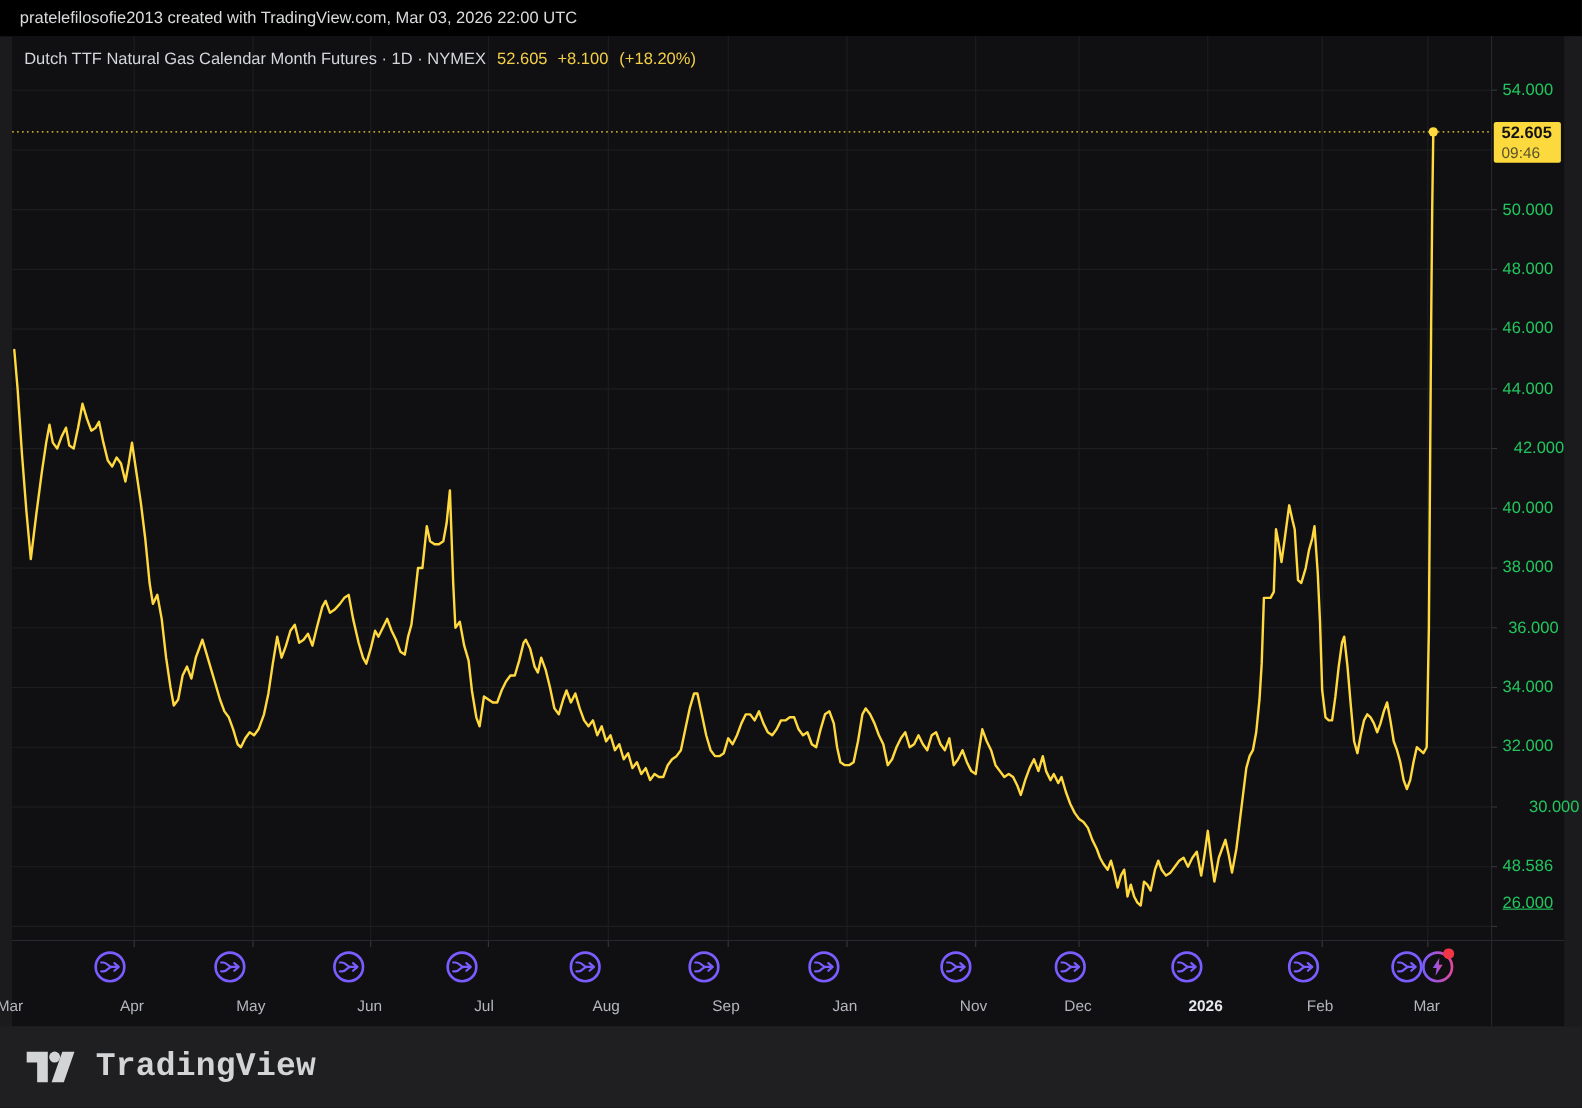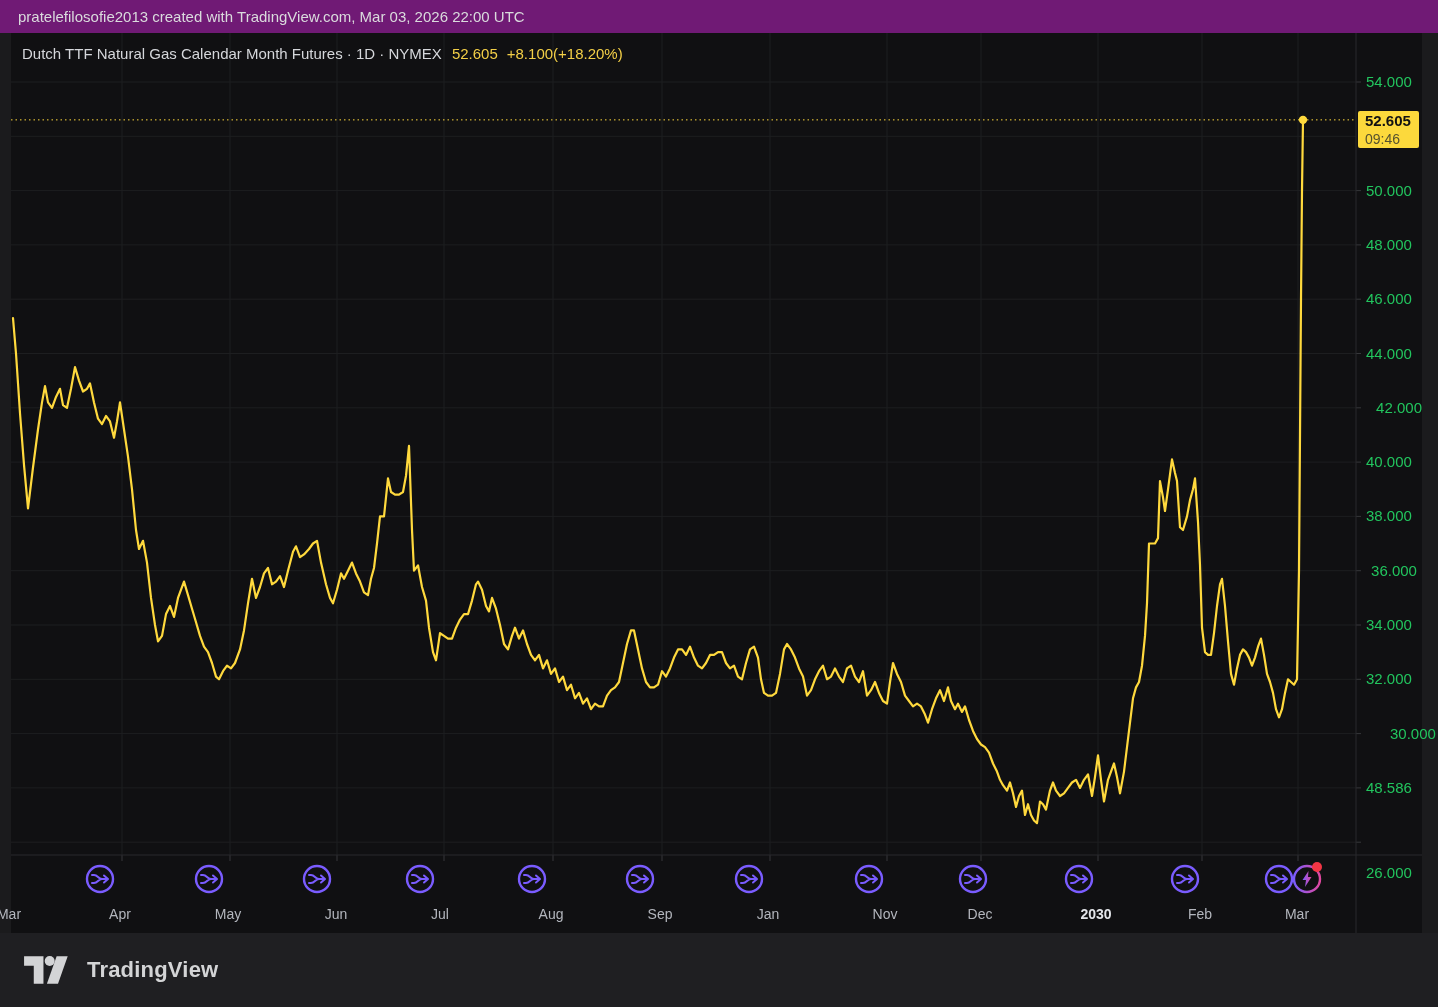--- a/index.html
+++ b/index.html
@@ -1,18 +1,18 @@
 <!DOCTYPE html>
 <html><head>
 <meta charset="utf-8">
 <style>
   html,body{margin:0;padding:0;background:#1b1b1d;}
   body{position:relative;width:1438px;height:1007px;overflow:hidden;
        font-family:"Liberation Sans", sans-serif;}
-  .top-bar{position:absolute;left:0;top:0;width:1438px;height:33px;background:#701a75;
+  .top-bar{position:absolute;left:0;top:0;width:1438px;height:33px;background:#000000;
            display:flex;align-items:center;padding-left:18px;box-sizing:border-box;
            font-size:15px;color:#dadbdd;}
   .pane{position:absolute;left:11px;top:33px;width:1411px;height:900px;background:#101012;}
   .outer-right{position:absolute;left:1422px;top:33px;width:16px;height:900px;background:#1b1b1d;}
   #chart-svg{position:absolute;left:0;top:0;pointer-events:none;}
   .chart-title{position:absolute;left:22px;top:45px;font-size:15px;color:#d5d7db;white-space:nowrap;}
   .chart-title .q{color:#f3cf47;}
   .chart-title .qp{margin-left:10px;}
   .chart-title .qc{margin-left:9px;}
   .price-flag{position:absolute;left:1358px;top:111px;width:61px;height:37px;background:#fcd93c;
@@ -21,21 +21,21 @@
   .price-flag .p{font-size:15px;color:#121212;font-weight:600;}
   .price-flag .t{font-size:14px;color:#56522e;}
   .price-label{position:absolute;left:1366px;width:56px;height:18px;font-size:15px;color:#22c55e;
                line-height:18px;}
   .month-label{position:absolute;top:906px;transform:translateX(-50%);font-size:14px;
                color:#b3b6bd;white-space:nowrap;}
   .month-label.bold{color:#e4e6ea;font-weight:700;}
   .cicon{position:absolute;width:34px;height:34px;top:862px;}
   .footer{position:absolute;left:0;top:933px;width:1438px;height:74px;background:#1f1f22;
           display:flex;align-items:center;padding-left:24px;box-sizing:border-box;}
-  .brand-text{font-size:22px;font-weight:700;color:#d3d4d6;margin-left:13px;letter-spacing:.2px;}
+  .brand-text{font-size:30px;font-weight:700;color:#d3d4d6;margin-left:13px;letter-spacing:.2px;font-family:Liberation Mono, monospace;}
 </style>
 </head>
 <body>
 
 <div class="top-bar">
   <span>pratelefilosofie2013 created with TradingView.com, Mar 03, 2026 22:00 UTC</span>
 </div>
 
 <div class="pane"></div>
 <div class="outer-right"></div>
@@ -95,57 +95,57 @@
     <line x1="11" y1="842.1999999999999" x2="1356" y2="842.1999999999999" stroke="#1d1e20" stroke-width="1"></line>
     <line x1="1356" y1="842.1999999999999" x2="1361" y2="842.1999999999999" stroke="#36373a" stroke-width="1"></line>
     <line x1="1356" y1="33" x2="1356" y2="933" stroke="#28292c" stroke-width="1"></line>
     <line x1="11" y1="855" x2="1422" y2="855" stroke="#28292c" stroke-width="1"></line>
     <line x1="11" y1="119.87425000000007" x2="1356" y2="119.87425000000007" stroke="#ffd93d" stroke-width="1" stroke-dasharray="1.5 3"></line>
     <polyline points="13,318.2 16,353.5 20,413.2 24,464.8 28,508.3 33,467.5 38,429.5 42,402.4 45,386.1 48,402.4 52,407.8 56,396.9 60,388.8 63,405.1 67,407.8 71,388.8 75,367.1 79,380.6 83,391.5 87,388.8 90,383.4 94,402.4 98,418.7 102,424.1 106,415.9 110,421.4 114,437.7 117,421.4 120,402.4 124,429.5 128,456.7 132,489.3 136,530.0 139,549.0 143,540.8 147,562.6 151,597.9 155,625.0 158,641.3 162,635.9 166,614.1 170,606.0 174,616.9 178,597.9 184,581.6 188,595.1 192,608.7 196,622.3 200,635.9 204,646.7 208,652.1 212,663.0 216,676.6 219,679.3 223,671.2 227,665.7 231,668.4 235,663.0 240,649.4 244,630.4 248,603.3 252,578.8 256,597.9 260,587.0 264,573.4 268,568.0 272,584.3 276,581.6 280,576.1 284,587.0 288,570.7 293,551.7 296,546.3 300,557.1 304,554.4 309,549.0 313,543.5 317,540.8 321,562.6 326,584.3 330,597.9 333,603.3 337,589.7 341,573.4 344,578.8 348,570.7 352,562.6 356,573.4 360,581.6 364,592.4 368,595.1 371,578.8 374,568.0 377,543.5 380,516.4 384,516.4 388,478.4 391,492.0 395,494.7 399,494.7 403,492.0 406,475.7 409,445.8 412,530.0 414,570.7 418,565.3 422,587.0 426,600.6 429,627.7 433,652.1 436,660.3 440,633.1 444,635.9 448,638.6 452,638.6 456,627.7 460,619.6 464,614.1 468,614.1 472,600.6 476,584.3 478,581.6 482,589.7 486,606.0 489,611.4 492,597.9 496,608.7 500,625.0 504,644.0 508,649.4 512,635.9 515,627.7 519,638.6 523,630.4 527,644.0 531,654.9 535,660.3 539,654.9 543,668.4 547,660.3 551,673.9 555,668.4 559,682.0 563,676.6 567,690.2 571,684.7 575,698.3 579,692.9 583,703.7 587,698.3 591,709.2 595,703.7 599,706.4 603,706.4 607,695.6 611,690.2 615,687.4 619,682.0 623,663.0 627,644.0 631,630.4 634,630.4 638,649.4 642,668.4 646,682.0 650,687.4 654,687.4 658,684.7 662,671.2 666,676.6 670,668.4 674,657.6 678,649.4 682,649.4 686,654.9 690,646.7 694,657.6 698,665.7 702,668.4 706,663.0 710,654.9 714,654.9 718,652.1 722,652.1 726,663.0 730,668.4 734,665.7 738,676.6 742,679.3 746,663.0 750,649.4 754,646.7 758,657.6 761,679.3 764,692.9 768,695.6 772,695.6 776,692.9 780,673.9 784,649.4 787,644.0 791,649.4 795,657.6 799,668.4 803,676.6 807,695.6 811,690.2 815,679.3 819,671.2 823,665.7 827,679.3 831,676.6 835,668.4 839,676.6 843,682.0 847,668.4 851,665.7 855,676.6 859,682.0 863,671.2 867,695.6 871,690.2 875,682.0 879,692.9 883,701.0 887,703.7 890,682.0 893,663.0 897,673.9 901,682.0 905,695.6 909,701.0 913,706.4 917,703.7 921,706.4 925,714.6 928,722.7 932,709.2 936,698.3 940,690.2 944,701.0 948,687.4 951,701.0 955,709.2 958,703.7 962,711.9 965,706.4 969,720.0 973,730.9 977,739.0 981,744.5 985,747.2 989,752.6 993,763.5 997,771.6 1000,779.8 1003,785.2 1007,790.6 1010,782.5 1013,793.3 1016,806.9 1019,796.0 1022,790.6 1025,815.0 1028,804.2 1031,815.0 1034,820.5 1037,823.2 1040,801.5 1043,804.2 1046,809.6 1050,790.6 1053,782.5 1056,790.6 1060,796.0 1064,793.3 1068,787.9 1072,782.5 1076,779.8 1080,787.9 1084,779.8 1088,774.3 1092,796.0 1095,777.0 1098,755.3 1101,779.8 1104,801.5 1108,779.8 1111,771.6 1114,763.5 1117,777.0 1120,793.3 1124,771.6 1127,747.2 1130,722.7 1133,698.3 1136,687.4 1139,682.0 1142,665.7 1145,635.9 1147,603.3 1149,543.5 1152,543.5 1155,543.5 1158,538.1 1160,481.1 1163,497.4 1165,511.0 1168,489.3 1172,459.4 1175,473.0 1177,481.1 1180,527.3 1183,530.0 1187,516.4 1190,500.1 1193,489.3 1195,478.4 1198,521.8 1200,565.3 1202,627.7 1205,652.1 1208,654.9 1211,654.9 1214,633.1 1217,606.0 1220,584.3 1222,578.8 1225,606.0 1228,641.3 1231,673.9 1234,684.7 1237,668.4 1240,654.9 1243,649.4 1246,652.1 1249,657.6 1252,665.7 1255,657.6 1258,646.7 1261,638.6 1264,654.9 1267,673.9 1270,682.0 1273,692.9 1276,709.2 1279,717.3 1282,709.2 1285,692.9 1288,679.3 1291,682.0 1294,684.7 1297,679.3 1299,570.7 1300,434.9 1301,299.2 1302,190.6 1303,119.9" fill="none" stroke="#ffd93d" stroke-width="2.2" stroke-linejoin="round" stroke-linecap="round"></polyline>
     <circle cx="1303" cy="119.87425000000007" r="4.2" fill="#ffd93d"></circle>
   </svg>
 
 <div class="chart-title">
-  <span>Dutch TTF Natural Gas Calendar Month Futures · 1D · NYMEX</span><span class="q qp">52.605</span><span class="q qc">+8.100</span><span class="q" style="margin-left:0">(+18.20%)</span>
+  <span>Dutch TTF Natural Gas Calendar Month Futures · 1D · NYMEX</span><span class="q qp">52.605</span><span class="q qc">+8.100</span><span class="q" style="margin-left:10px">(+18.20%)</span>
 </div>
 
 <div id="price-axis">
     <div class="price-label" style="top: 73px;">54.000</div>
     <div class="price-label" style="top: 181.6px;">50.000</div>
     <div class="price-label" style="top: 235.9px;">48.000</div>
     <div class="price-label" style="top: 290.2px;">46.000</div>
     <div class="price-label" style="top: 344.5px;">44.000</div>
     <div class="price-label" style="top: 398.8px; text-align: right;">42.000</div>
     <div class="price-label" style="top: 453.1px;">40.000</div>
     <div class="price-label" style="top: 507.4px;">38.000</div>
     <div class="price-label" style="top: 561.7px; text-align: center;">36.000</div>
     <div class="price-label" style="top: 616px;">34.000</div>
     <div class="price-label" style="top: 670.3px;">32.000</div>
     <div class="price-label" style="top: 724.6px; margin-left: 24px;">30.000</div>
     <div class="price-label" style="top: 778.9px;">48.586</div>
-    <div class="price-label" style="top: 864px;">26.000</div>
+    <div class="price-label" style="top: 812px; text-decoration: underline;">26.000</div>
   </div>
 
 <div class="price-flag">
   <span class="p">52.605</span>
   <span class="t">09:46</span>
 </div>
 
 <div id="time-axis">
     <div class="month-label" style="left: 9px;">Mar</div>
     <div class="month-label" style="left: 120px;">Apr</div>
     <div class="month-label" style="left: 228px;">May</div>
     <div class="month-label" style="left: 336px;">Jun</div>
     <div class="month-label" style="left: 440px;">Jul</div>
     <div class="month-label" style="left: 551px;">Aug</div>
     <div class="month-label" style="left: 660px;">Sep</div>
     <div class="month-label" style="left: 768px;">Jan</div>
     <div class="month-label" style="left: 885px;">Nov</div>
     <div class="month-label" style="left: 980px;">Dec</div>
-    <div class="month-label bold" style="left: 1096px;">2030</div>
+    <div class="month-label bold" style="left: 1096px;">2026</div>
     <div class="month-label" style="left: 1200px;">Feb</div>
     <div class="month-label" style="left: 1297px;">Mar</div>
   </div>
 
 <div id="icon-row">
     <div class="cicon" style="left: 83px;"><svg width="34" height="34" viewBox="-17 -17 34 34">
         <circle r="13" fill="none" stroke="#7a5cff" stroke-width="2.4"></circle>
         <path d="M-8 -4 H-6 C-2 -4 -2 0 2 0 M-8 4 H-6 C-2 4 -2 0 2 0 M2 0 H7.5 M4 -3.5 L8 0 L4 3.5" fill="none" stroke="#7a5cff" stroke-width="2" stroke-linecap="round" stroke-linejoin="round"></path>
       </svg></div>
     <div class="cicon" style="left: 192px;"><svg width="34" height="34" viewBox="-17 -17 34 34">

